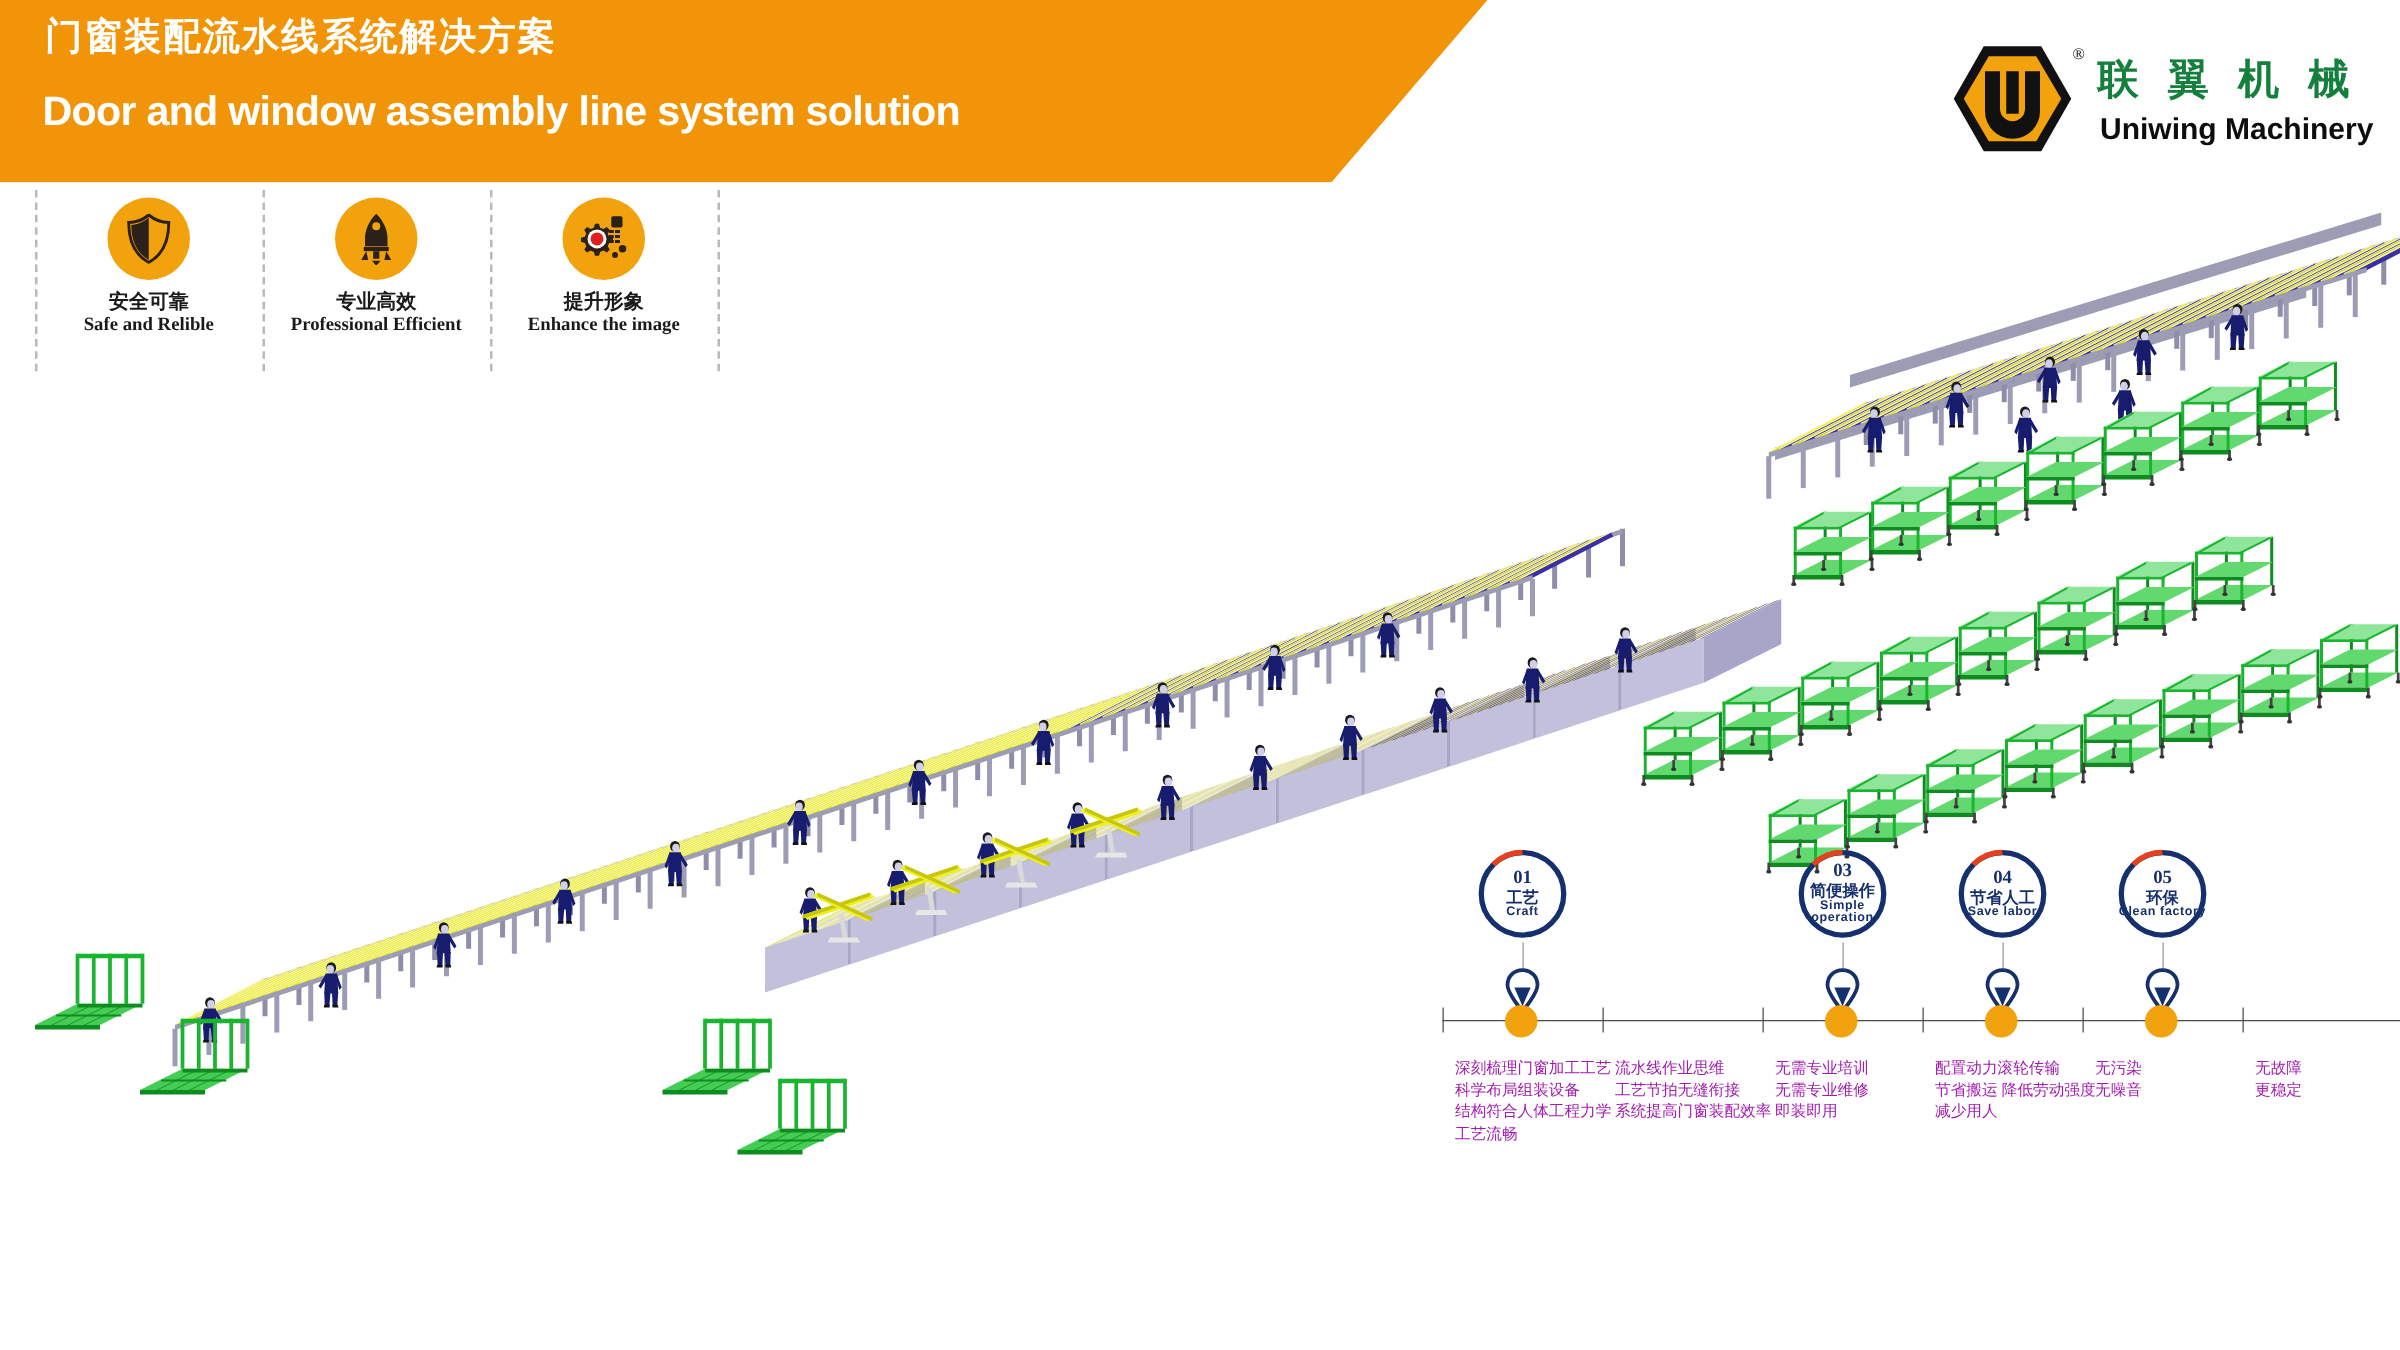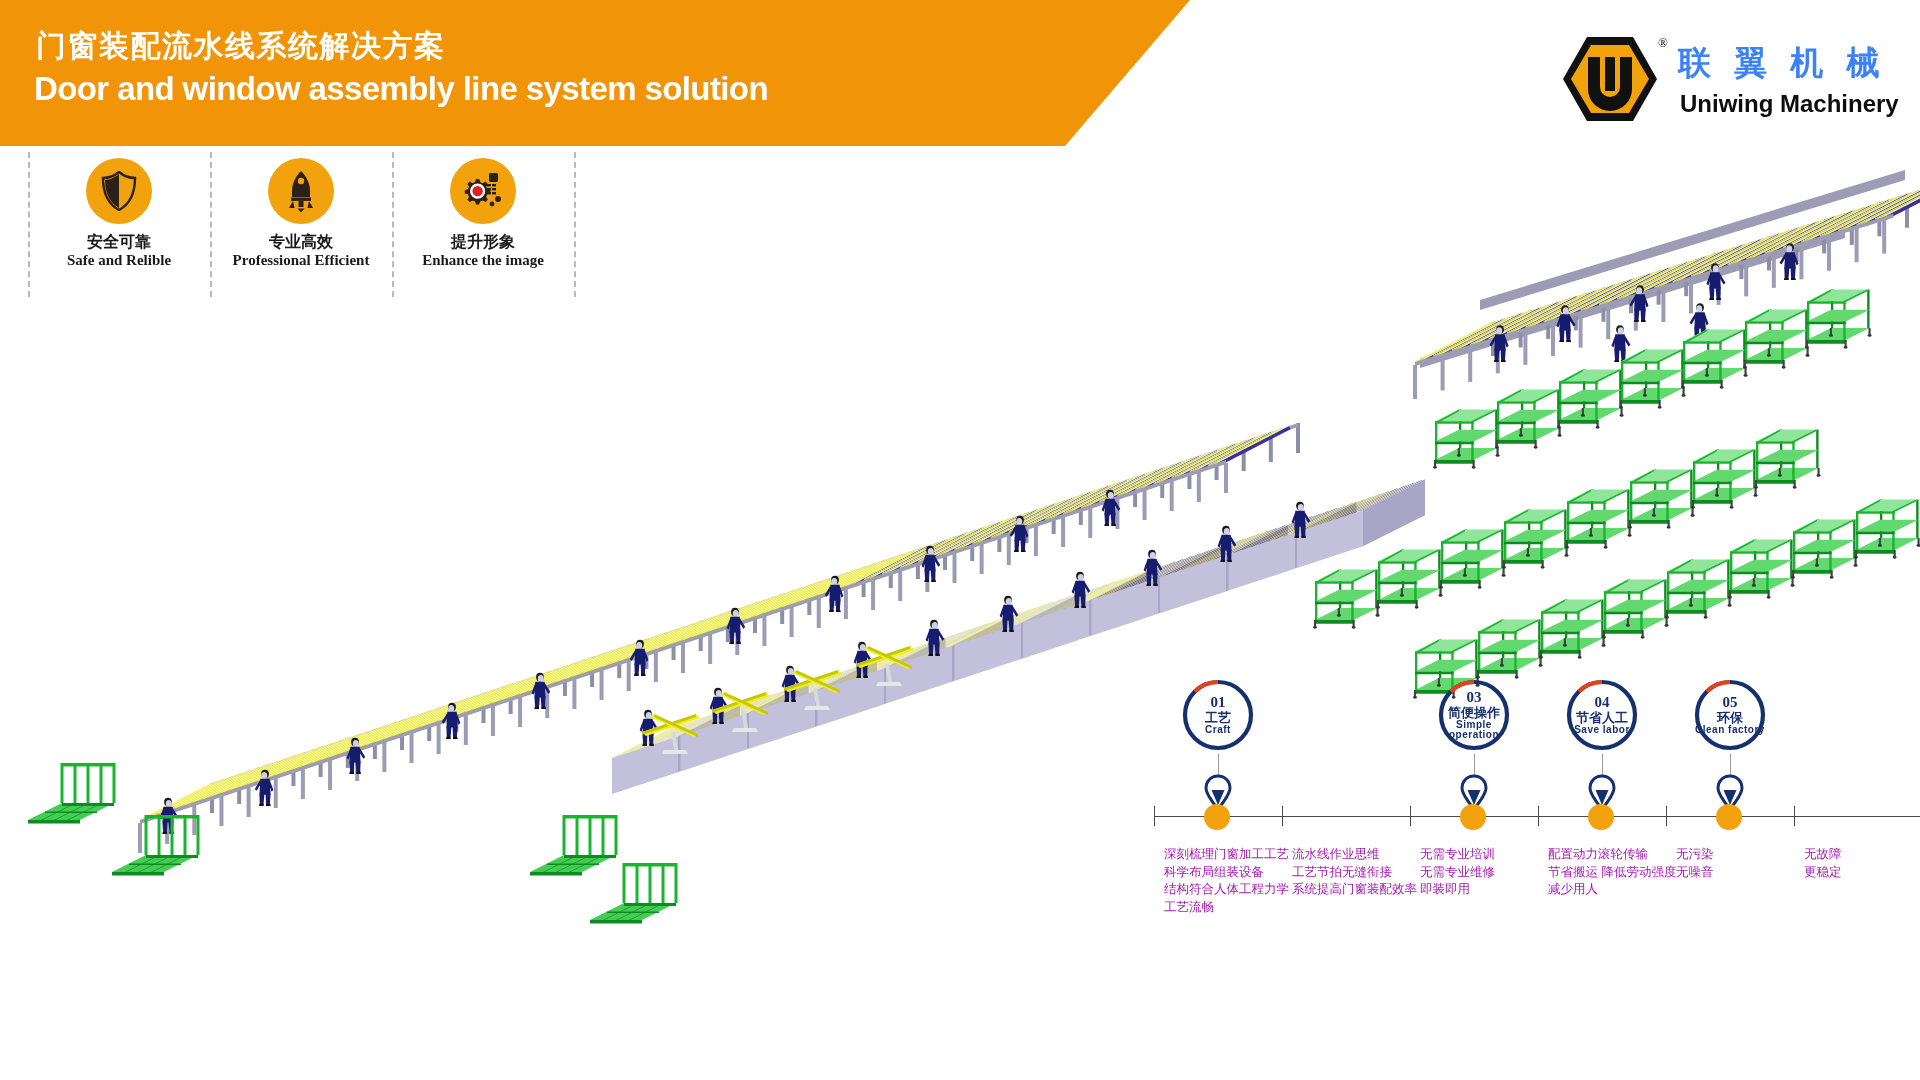--- a/index.html
+++ b/index.html
@@ -9,40 +9,40 @@
     font-family: "Liberation Sans", sans-serif;
     overflow: hidden;
   }
   #page { position: relative; width: 1920px; height: 1080px; background: #fff; overflow: hidden; }
   .header-band-inner {
     position:absolute; left:0; top:0; width:1190px; height:146px;
     background:#F29407;
     clip-path: polygon(0 0, 1190px 0, 1065px 146px, 0 146px);
   }
   .title-cn {
-    position: absolute; left: 36px; top: 26px;
+    position: absolute; left: 36px; top: 9px;
     color: #ffffff; font-size: 30px; font-weight: bold; letter-spacing: 1.5px;
     white-space: nowrap;
   }
   .title-en {
     position: absolute; left: 34px; top: 70px;
     color: #ffffff; font-size: 33px; font-weight: bold; letter-spacing: -0.6px;
     white-space: nowrap;
   }
 
   
   .logo-wrap { position: absolute; left: 1560px; top: 33px; width: 340px; height: 92px; }
   .logo-mark { position: absolute; left: 0; top: 2px; width: 100px; height: 88px; }
   .logo-reg {
     position: absolute; left: 98px; top: 2px;
     font-size: 13px; color: #111; font-family: "Liberation Serif", serif;
   }
   .logo-cn {
     position: absolute; left: 118px; top: 8px;
-    font-size: 33px; font-weight: bold; color: #3b82f6; letter-spacing: 7px;
+    font-size: 33px; font-weight: bold; color: #15803d; letter-spacing: 7px;
     white-space: nowrap;
   }
   .logo-en {
     position: absolute; left: 120px; top: 57px;
     font-size: 24px; font-weight: bold; color: #0d0d0d; letter-spacing: 0px;
     white-space: nowrap;
   }
 
   
   .features { position: absolute; left: 28px; top: 152px; width: 546px; height: 145px; }

